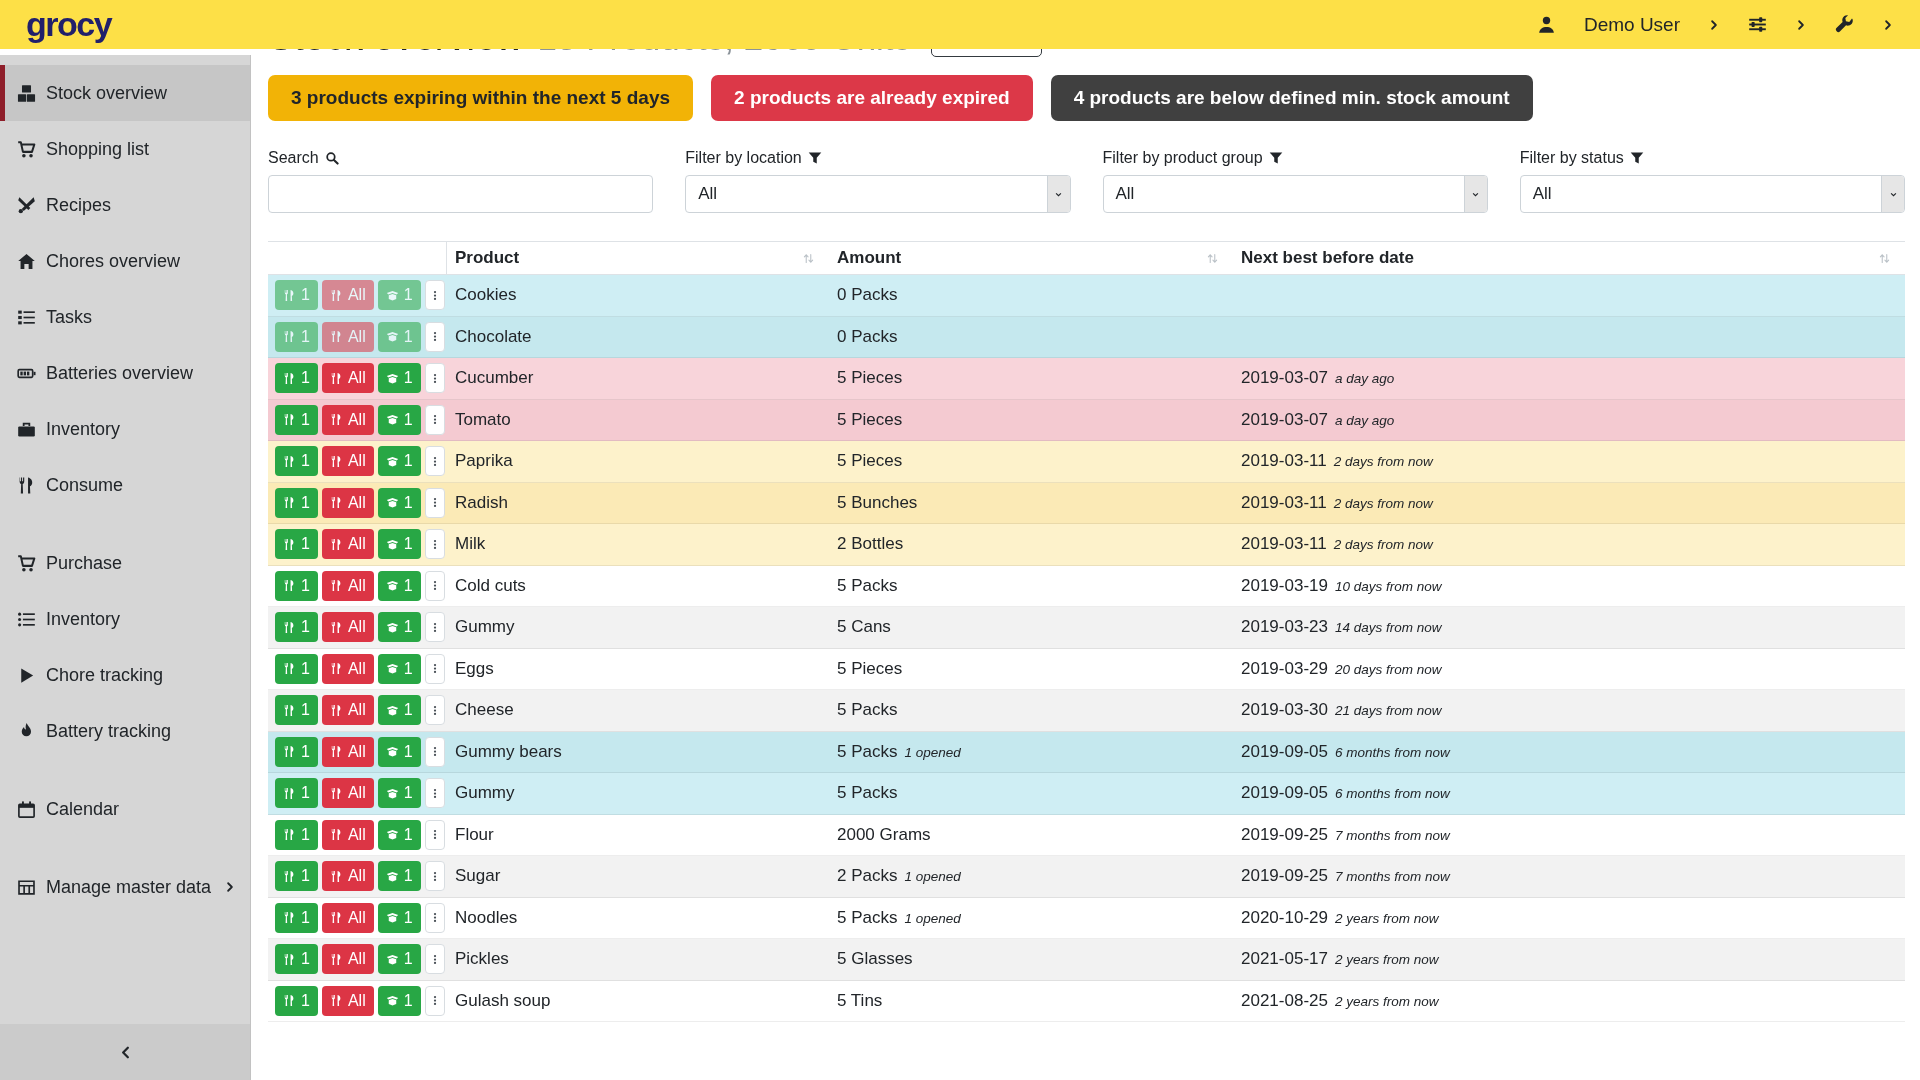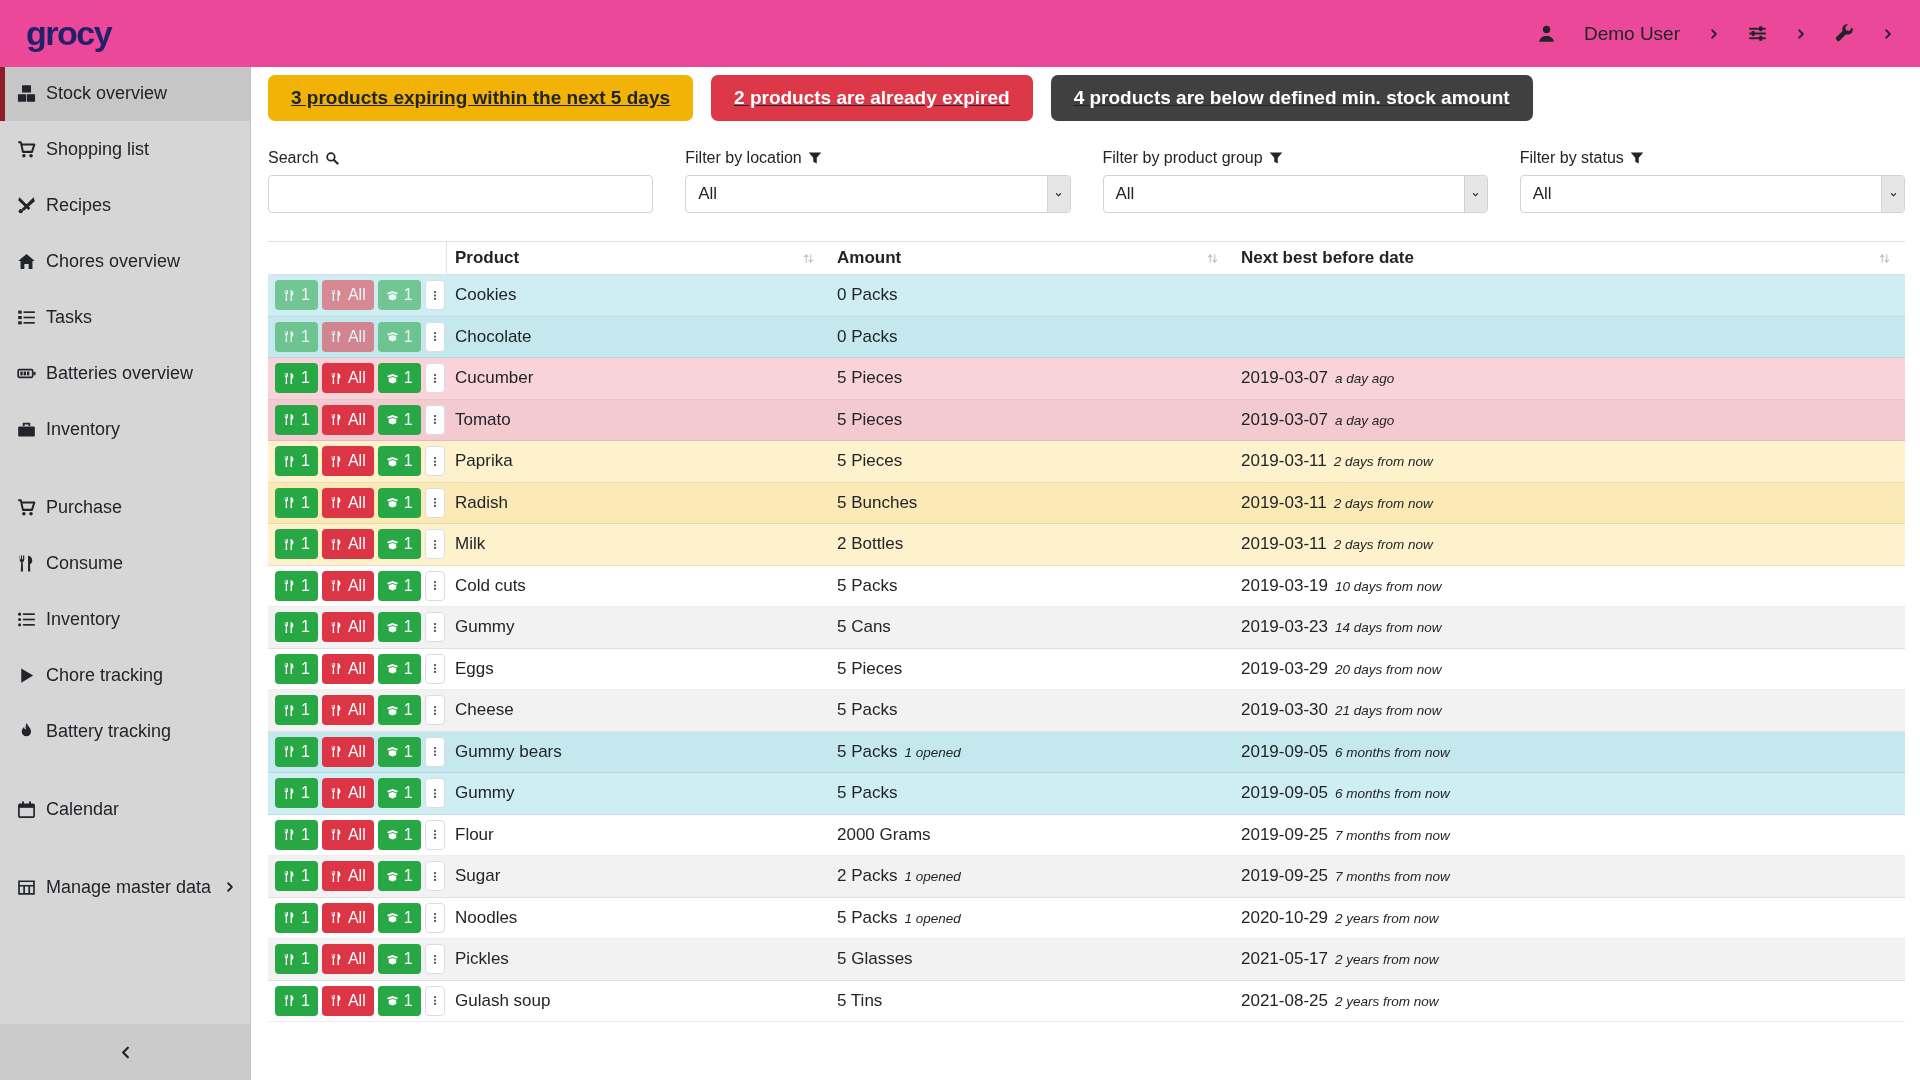--- a/index.html
+++ b/index.html
@@ -1,20 +1,20 @@
 <!DOCTYPE html>
 <html><head>
 <meta charset="utf-8">
 <style>
   * { box-sizing: border-box; margin: 0; padding: 0; }
   html,body { width:1920px; height:1080px; overflow:hidden; font-family:"Liberation Sans", sans-serif; background:#fff; color:#212529; }
   svg { color:#212529; display:block; }
 
   
-  .topbar { position:fixed; top:0; left:0; right:0; height:67px; background:#ec4899; display:flex; align-items:center; justify-content:space-between; padding:0 26px; z-index:10; }
+  .topbar { position:fixed; top:0; left:0; right:0; height:49px; background:#fde047; display:flex; align-items:center; justify-content:space-between; padding:0 26px; z-index:10; }
   .logo { font-size:34px; font-weight:bold; color:#21206b; letter-spacing:-1.5px; cursor:pointer; }
   .topnav { display:flex; align-items:center; gap:28px; }
   .topnav-item { display:flex; align-items:center; gap:28px; font-size:19px; cursor:pointer; }
   .icn { width:19px; height:19px; }
   .icn.chev { width:12px; height:12px; }
 
   
   .sidebar { position:fixed; top:55px; left:0; bottom:0; width:251px; background:#d6d6d6; border-right:1px solid #c2c2c2; }
   #sidenav { padding-top:10px; }
   .nav-item { display:flex; align-items:center; gap:10px; height:56px; padding:0 14px 0 12px; font-size:18px; cursor:pointer; border-left:5px solid transparent; }
@@ -27,21 +27,21 @@
   .collapse-bar svg { width:15px; height:15px; }
 
   
   .content { margin-left:252px; padding:16px 15px 0 16px; }
   .title-row { display:flex; align-items:center; }
   h1 { font-size:38px; font-weight:500; }
   .subtitle { font-size:35px; color:#8b939a; margin-left:14px; font-weight:400; }
   .journal-btn { margin-left:20px; display:flex; align-items:center; gap:8px; background:#fff; border:1px solid #343a40; border-radius:5px; padding:8px 13px; font-size:18px; color:#212529; cursor:pointer; font-family:inherit; }
   .journal-btn svg { width:16px; height:16px; }
 
-  .badges { display:flex; gap:18px; margin-top:16px;text-decoration:underline; }
+  .badges { display:flex; gap:18px; margin-top:16px; }
   .badge { height:46px; display:flex; align-items:center; padding:0 23px; border-radius:7px; font-size:19px; font-weight:600; color:#fff; cursor:pointer; white-space:nowrap; }
   .badge.warning { color:#212529; }
 
   
   .filters { display:grid; grid-template-columns:repeat(4,1fr); gap:0 32px; margin-top:28px; }
   .filter label { display:flex; align-items:center; gap:6px; font-size:16px; margin-bottom:8px; }
   .filter label svg { width:14px; height:14px; }
   .search-input { width:100%; height:38px; border:1px solid #cdd3d8; border-radius:4px; font-size:17px; padding:0 10px; font-family:inherit; }
   .select { height:38px; border:1px solid #cdd3d8; border-radius:4px; display:flex; align-items:stretch; background:#fff; cursor:pointer; overflow:hidden; }
   .select-value { flex:1; display:flex; align-items:center; padding:0 12px; font-size:17px; }
@@ -285,32 +285,32 @@
     <span class="nl">Batteries overview</span>
 
   </div>
       <div class="nav-item">
     <svg class="ni">
           <use href="#i-briefcase"></use>
         </svg>
     <span class="nl">Inventory</span>
 
   </div>
+      <div class="nav-item">
+    <svg class="ni">
+          <use href="#i-utensils"></use>
+        </svg>
+    <span class="nl">Consume</span>
+
+  </div>
       <div class="nav-item gap">
     <svg class="ni">
           <use href="#i-shopping-cart"></use>
         </svg>
     <span class="nl">Purchase</span>
-
-  </div>
-      <div class="nav-item">
-    <svg class="ni">
-          <use href="#i-utensils"></use>
-        </svg>
-    <span class="nl">Consume</span>
 
   </div>
       <div class="nav-item">
     <svg class="ni">
           <use href="#i-list"></use>
         </svg>
     <span class="nl">Inventory</span>
 
   </div>
       <div class="nav-item">

